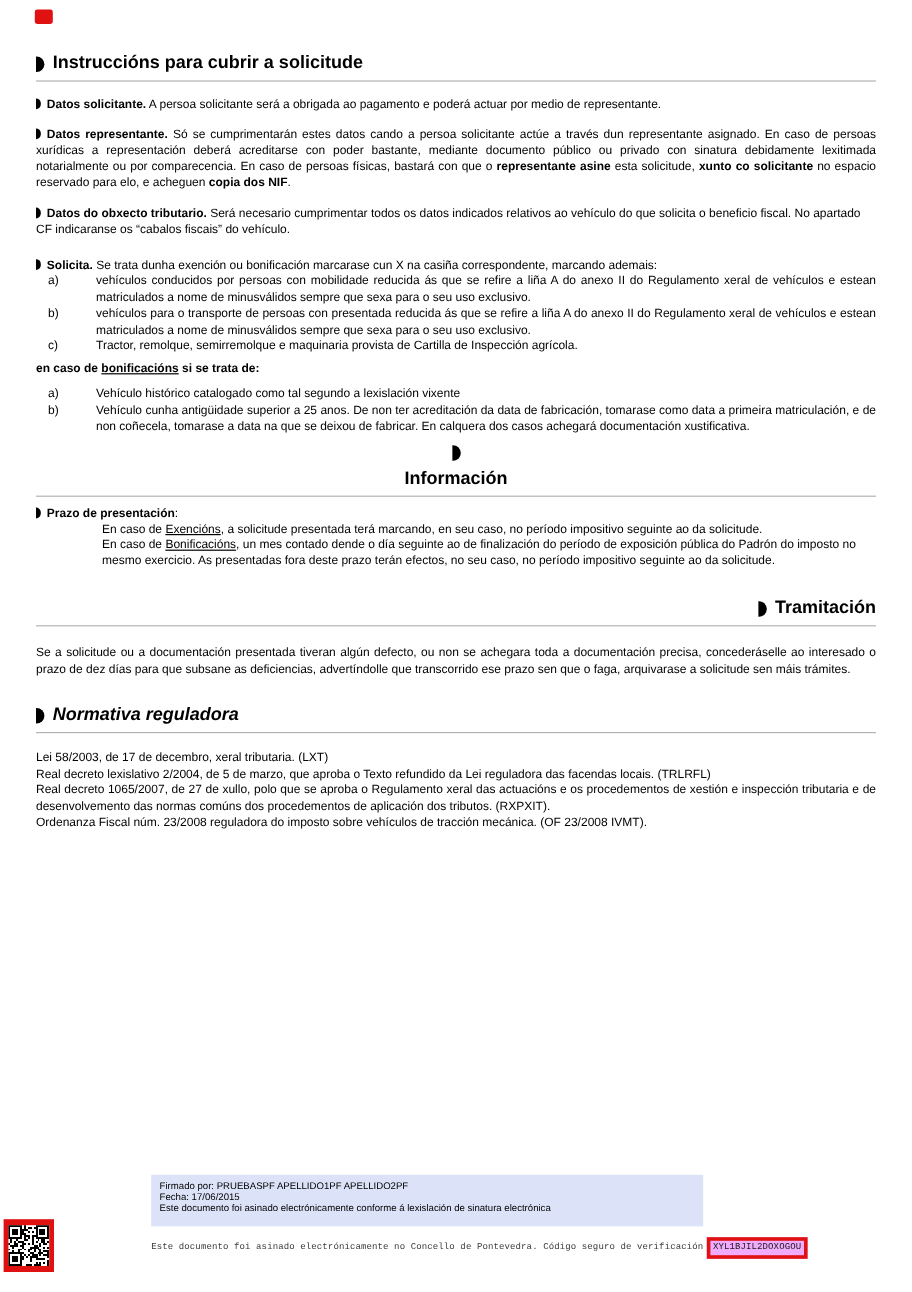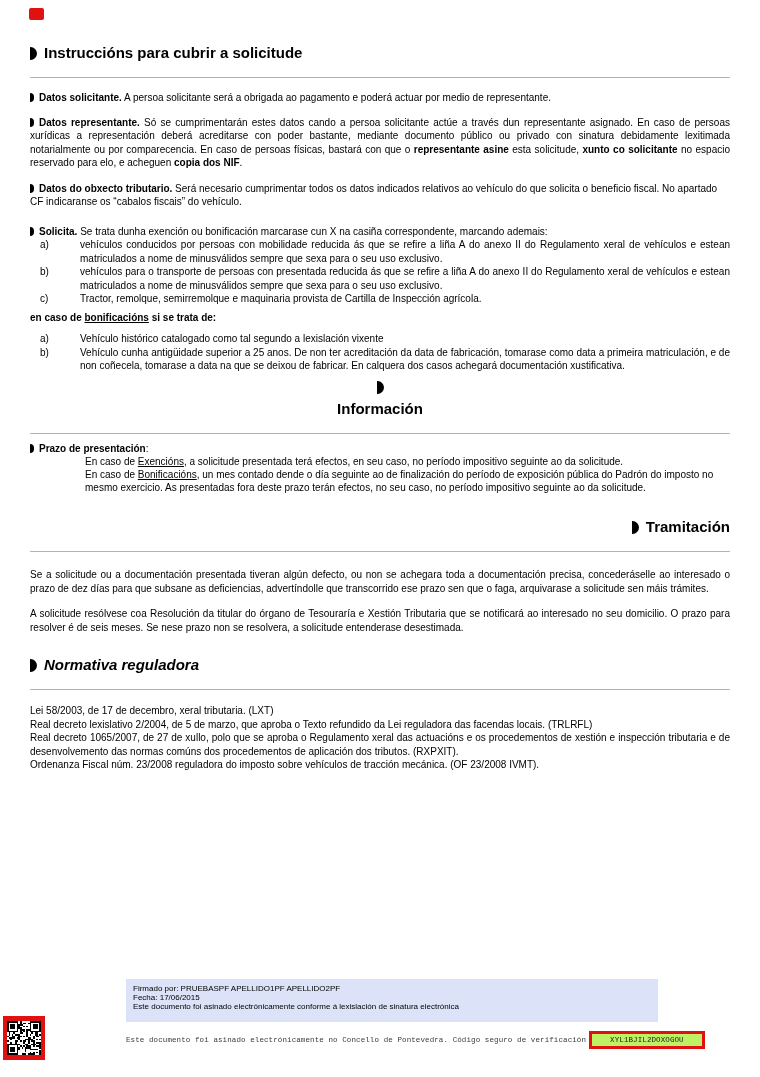--- a/index.html
+++ b/index.html
@@ -9,21 +9,21 @@
     background:#ffffff; color:#000;
     font-family:"Liberation Sans", sans-serif;
     font-size:10px; line-height:13.5px;
   }
   .content { padding:45px 30px 0 30px; }
 
   
   .h {
     display:flex; align-items:center; gap:7px;
     font-size:15px; font-weight:bold; line-height:16px;
-    padding-bottom:16px; border-bottom:1px solid #b3b3b3;
+    padding-bottom:6px; border-bottom:1px solid #b3b3b3;
   }
   .cap { width:7px; height:13px; background:#000; border-radius:0 7px 7px 0; flex:none; }
   .mini {
     display:inline-block; width:4px; height:9px; background:#000;
     border-radius:0 5px 5px 0; margin-right:5px; vertical-align:-1px;
   }
   .b { font-weight:bold; }
   .u { text-decoration:underline; }
   .just { text-align:justify; }
   p { margin:0; }
@@ -47,38 +47,38 @@
   .h-norm { margin-top:23px;font-style:italic; }
   .norm { margin-top:14px; }
   .norm div { text-align:justify; }
 
   
   .corner-mark {
     position:absolute; left:29px; top:8px; width:15px; height:12px;
     background:#e01111; border-radius:2px;
   }
   .sig-box {
-    position:absolute; left:126px; top:979px; width:532px; height:43px;
+    position:absolute; left:126px; top:979px; width:460px; height:43px;
     background:#dce3f8; padding:5px 8px 0 7px;
     font-size:8px; line-height:9px; color:#000;
   }
   .qr-wrap {
     position:absolute; left:3px; top:1016px;
     background:#e01111; padding:5px 4px 5px 4px; line-height:0;
   }
   .qr-wrap svg { background:#fff; display:block; }
   .footer-line {
     position:absolute; left:126px; top:1031px; width:600px;
     display:flex; align-items:center;
     font-family:"Liberation Mono", monospace;
     font-size:7.5px; letter-spacing:0.1px; color:#3b3b3b; line-height:10px;
   }
   .code-box {
-    margin-left:3px; border:3px solid #e01111; background:#bef264;
-    padding:1px 18px; color:#1a1a1a; white-space:nowrap; flex:none;
+    margin-left:3px; border:3px solid #e01111; background:#f0abfc;
+    padding:1px 2px; color:#1a1a1a; white-space:nowrap; flex:none;
   }
 </style>
 </head>
 <body>
 
 <div class="corner-mark"></div>
 
 <div class="content">
 
   <div class="h">
@@ -133,32 +133,31 @@
 
   <div class="h h-info">
     <span class="cap"></span>
     <span>Información</span>
   </div>
 
   <p class="prazo-label">
     <span class="mini"></span><span class="b">Prazo de presentación</span><span>:</span>
   </p>
   <div class="prazo-line">
-    <span>En caso de </span><span class="u">Exencións</span><span>, a solicitude presentada terá efectos, en seu caso, no período impositivo seguinte ao da solicitude.</span>
+    <span>En caso de </span><span class="u">Exencións</span><span>, a solicitude presentada terá marcando, en seu caso, no período impositivo seguinte ao da solicitude.</span>
   </div>
   <div class="prazo-line">
     <span>En caso de </span><span class="u">Bonificacións</span><span>, un mes contado dende o día seguinte ao de finalización do período de exposición pública do Padrón do imposto no mesmo exercicio. As presentadas fora deste prazo terán efectos, no seu caso, no período impositivo seguinte ao da solicitude.</span>
   </div>
 
   <div class="h h-tram">
     <span class="cap"></span>
     <span>Tramitación</span>
   </div>
   <p class="p-tram1 just">Se a solicitude ou a documentación presentada tiveran algún defecto, ou non se achegara toda a documentación precisa, concederáselle ao interesado o prazo de dez días para que subsane as deficiencias, advertíndolle que transcorrido ese prazo sen que o faga, arquivarase a solicitude sen máis trámites.</p>
-  <p class="p-tram2 just">A solicitude resólvese coa Resolución da titular do órgano de Tesouraría e Xestión Tributaria que se notificará ao interesado no seu domicilio. O prazo para resolver é de seis meses. Se nese prazo non se resolvera, a solicitude entenderase desestimada.</p>
 
   <div class="h h-norm">
     <span class="cap"></span>
     <span>Normativa reguladora</span>
   </div>
   <div class="norm">
     <div>Lei 58/2003, de 17 de decembro, xeral tributaria. (LXT)</div>
     <div>Real decreto lexislativo 2/2004, de 5 de marzo, que aproba o Texto refundido da Lei reguladora das facendas locais. (TRLRFL)</div>
     <div>Real decreto 1065/2007, de 27 de xullo, polo que se aproba o Regulamento xeral das actuacións e os procedementos de xestión e inspección tributaria e de desenvolvemento das normas comúns dos procedementos de aplicación dos tributos. (RXPXIT).</div>
     <div>Ordenanza Fiscal núm. 23/2008 reguladora do imposto sobre vehículos de tracción mecánica. (OF 23/2008 IVMT).</div>

